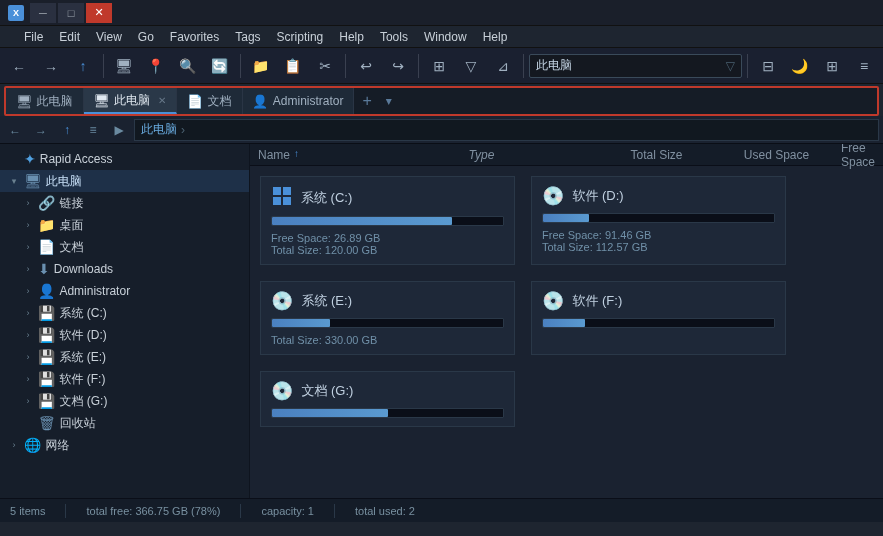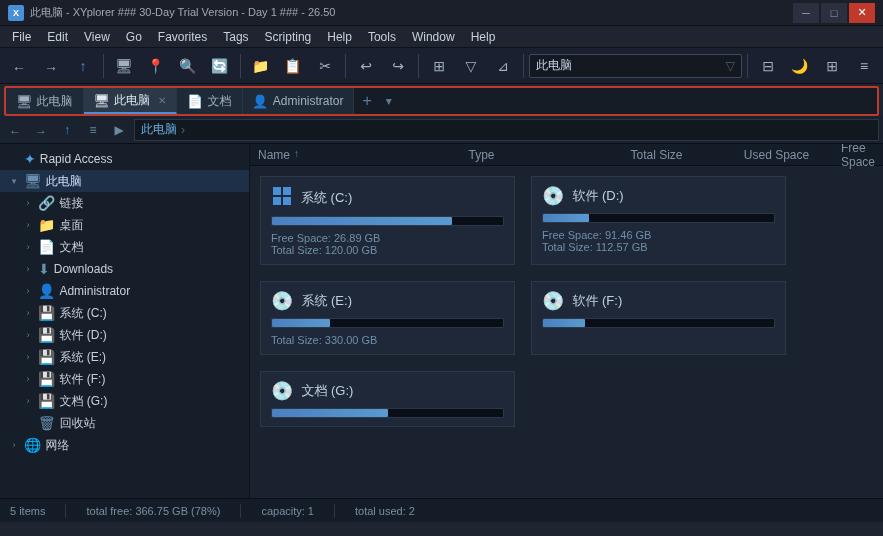--- a/index.html
+++ b/index.html
@@ -40,21 +40,21 @@
       cursor: pointer;
     }
     #titlebar .win-btn.close { background: #c0392b; color: #fff; }
 
     
     #menubar {
       background: #1e2530;
       height: 22px;
       display: flex;
       align-items: center;
-      padding: 0 4px;
+      padding: 0 16px;
       border-bottom: 1px solid #111;
     }
     #menubar .menu-item {
       padding: 2px 8px;
       font-size: 12px;
       color: #c8d0d8;
       cursor: pointer;
     }
 
     
@@ -215,21 +215,21 @@
       height: 22px;
       align-items: center;
       padding: 0 8px;
     }
     .col-header {
       font-size: 12px;
       color: #8090a0;
       display: flex; align-items: flex-start; gap: 4px;
     }
     .col-name { width: 260px; }
-    .col-type { width: 200px; }
+    .col-type { width: 200px; font-style: italic; }
     .col-total { width: 140px; }
     .col-used { width: 120px; }
     .col-free { flex: 1; }
 
     
     #drive-grid {
       display: flex;
       flex-wrap: wrap;
       padding: 10px;
       gap: 16px;
@@ -281,21 +281,20 @@
       color: #7890a0;
       gap: 20px;
     }
     .status-sep { width: 1px; height: 14px; background: #2a3848; }
   </style>
 </head>
 <body>
 
 <div id="titlebar">
   <div class="icon">X</div>
-  <span class="title">此电脑 - XYplorer ### 30-Day Trial Version - Day 1 ### - 26.50</span>
   <div class="win-btns">
     <button class="win-btn">─</button>
     <button class="win-btn">□</button>
     <button class="win-btn close">✕</button>
   </div>
 </div>
 
 <div id="menubar">
 <div class="menu-item">File</div>
     <div class="menu-item">Edit</div>

